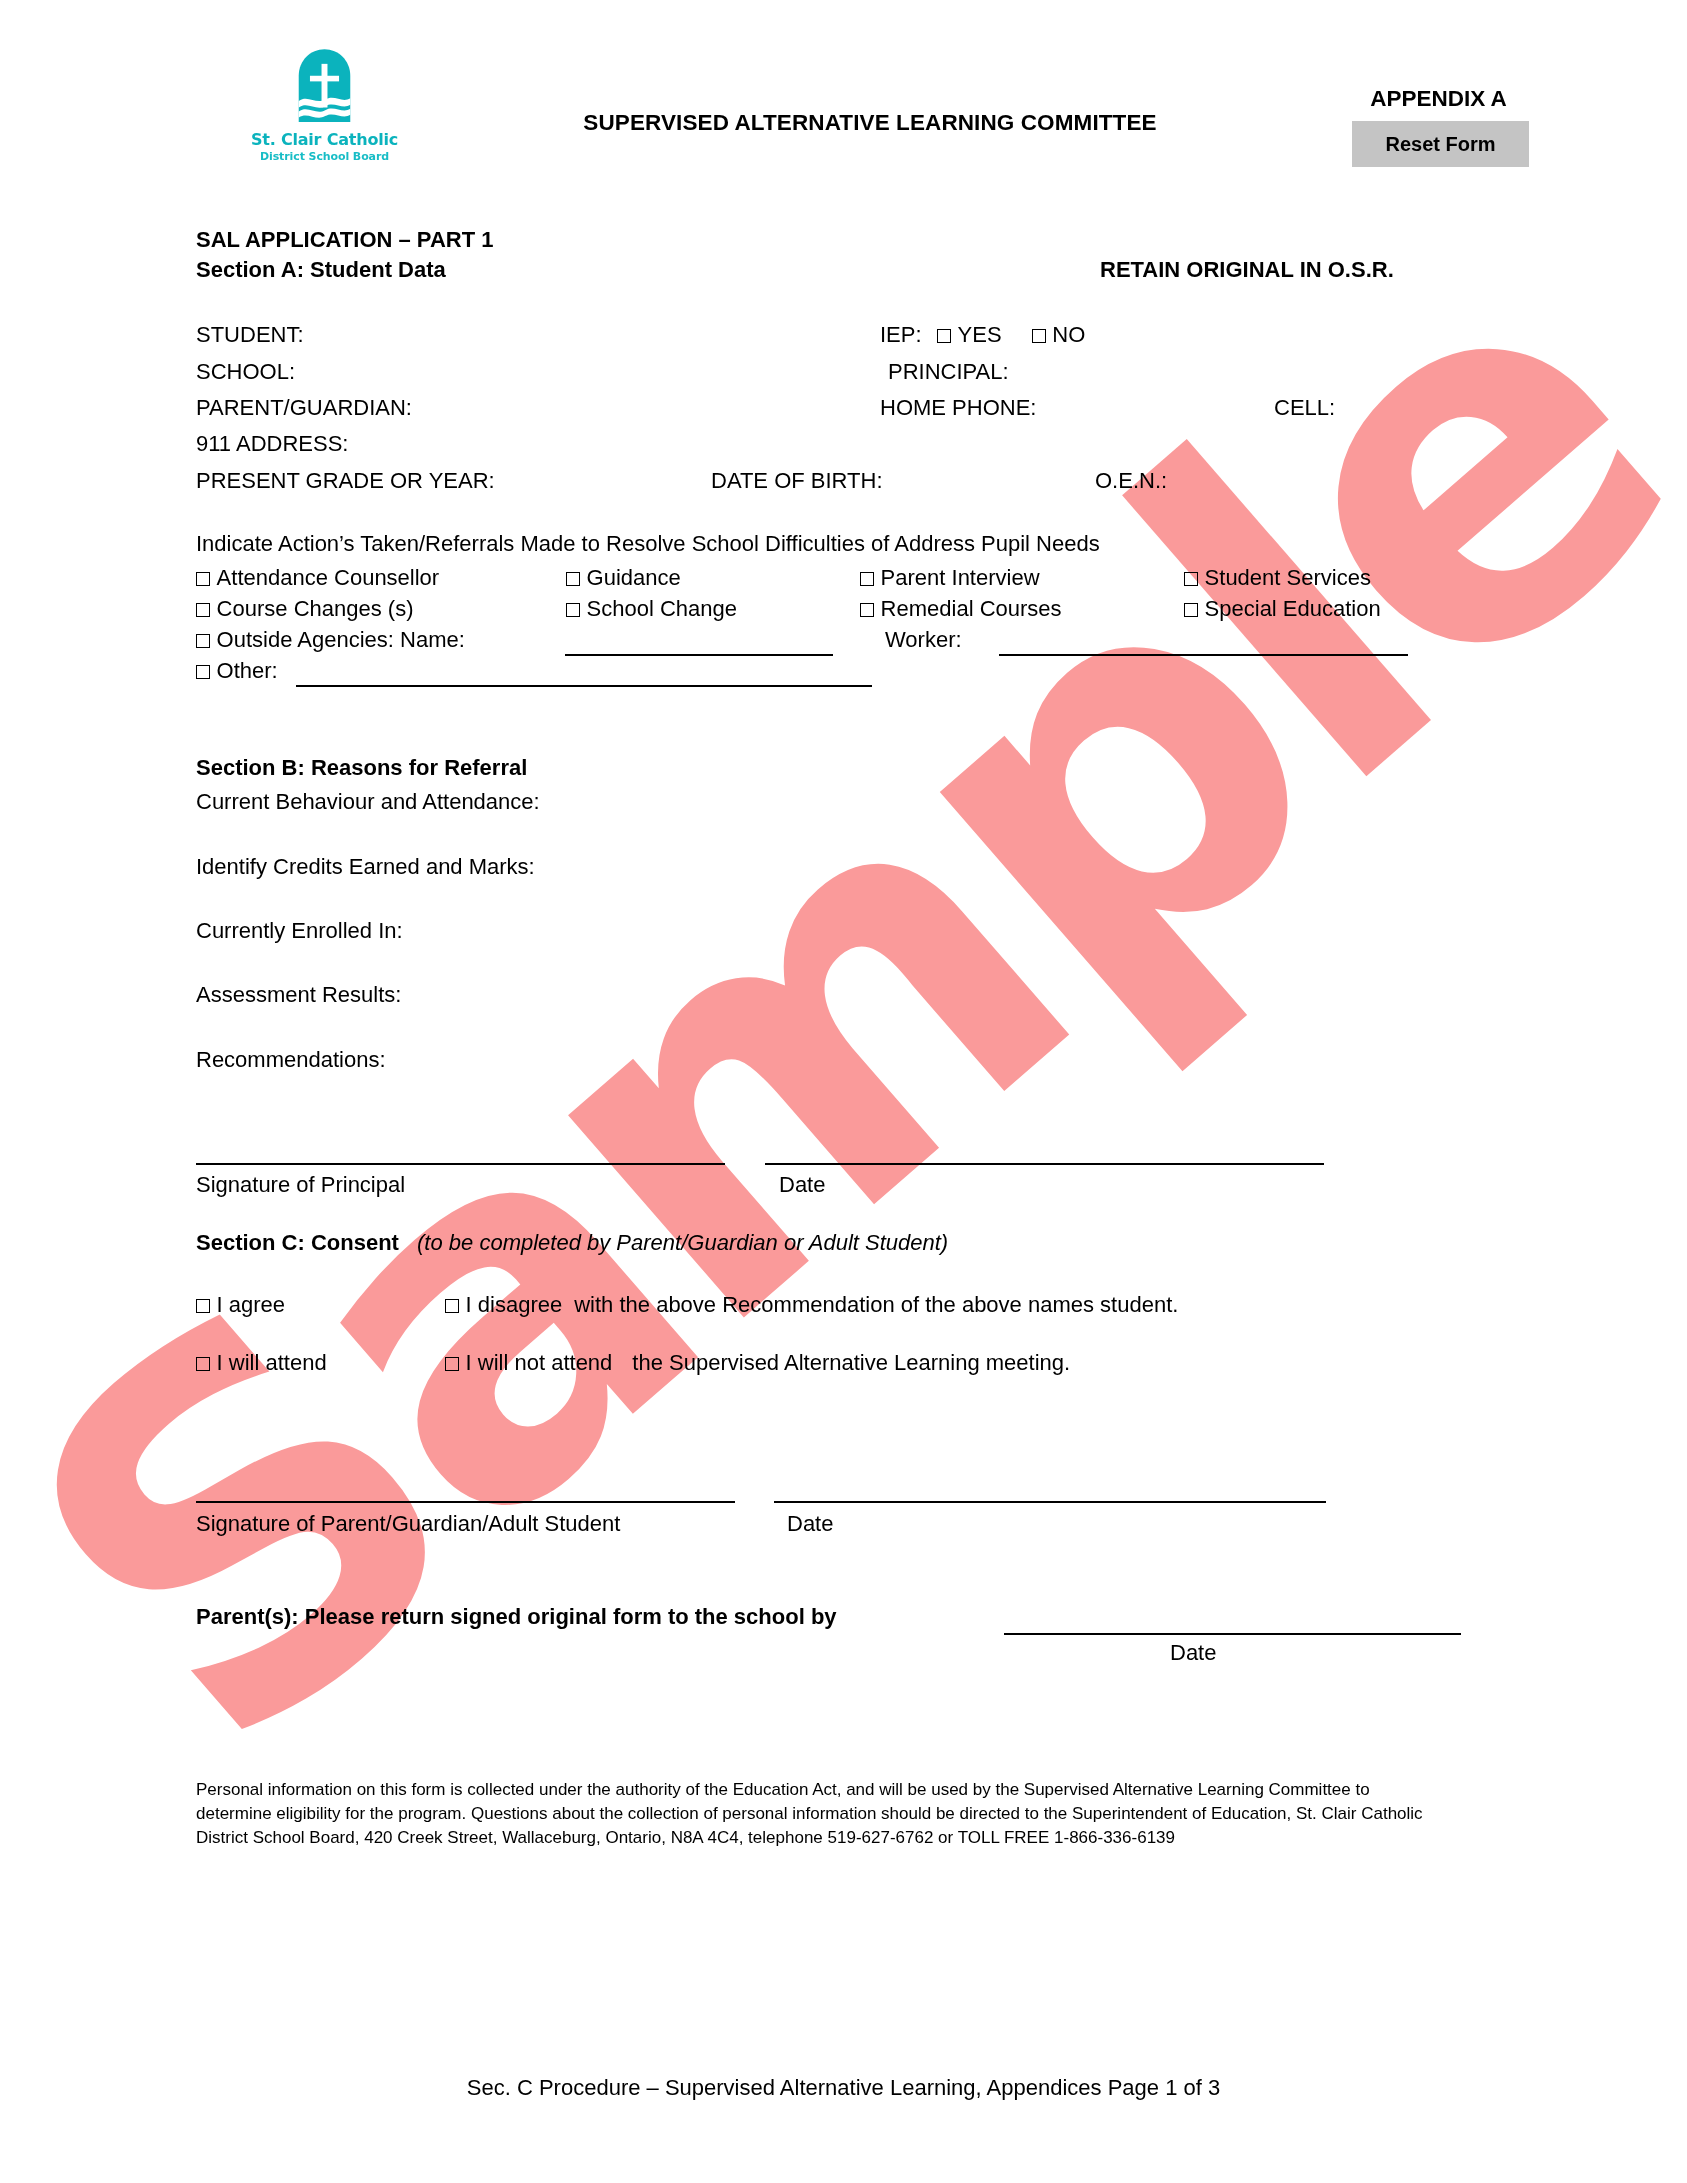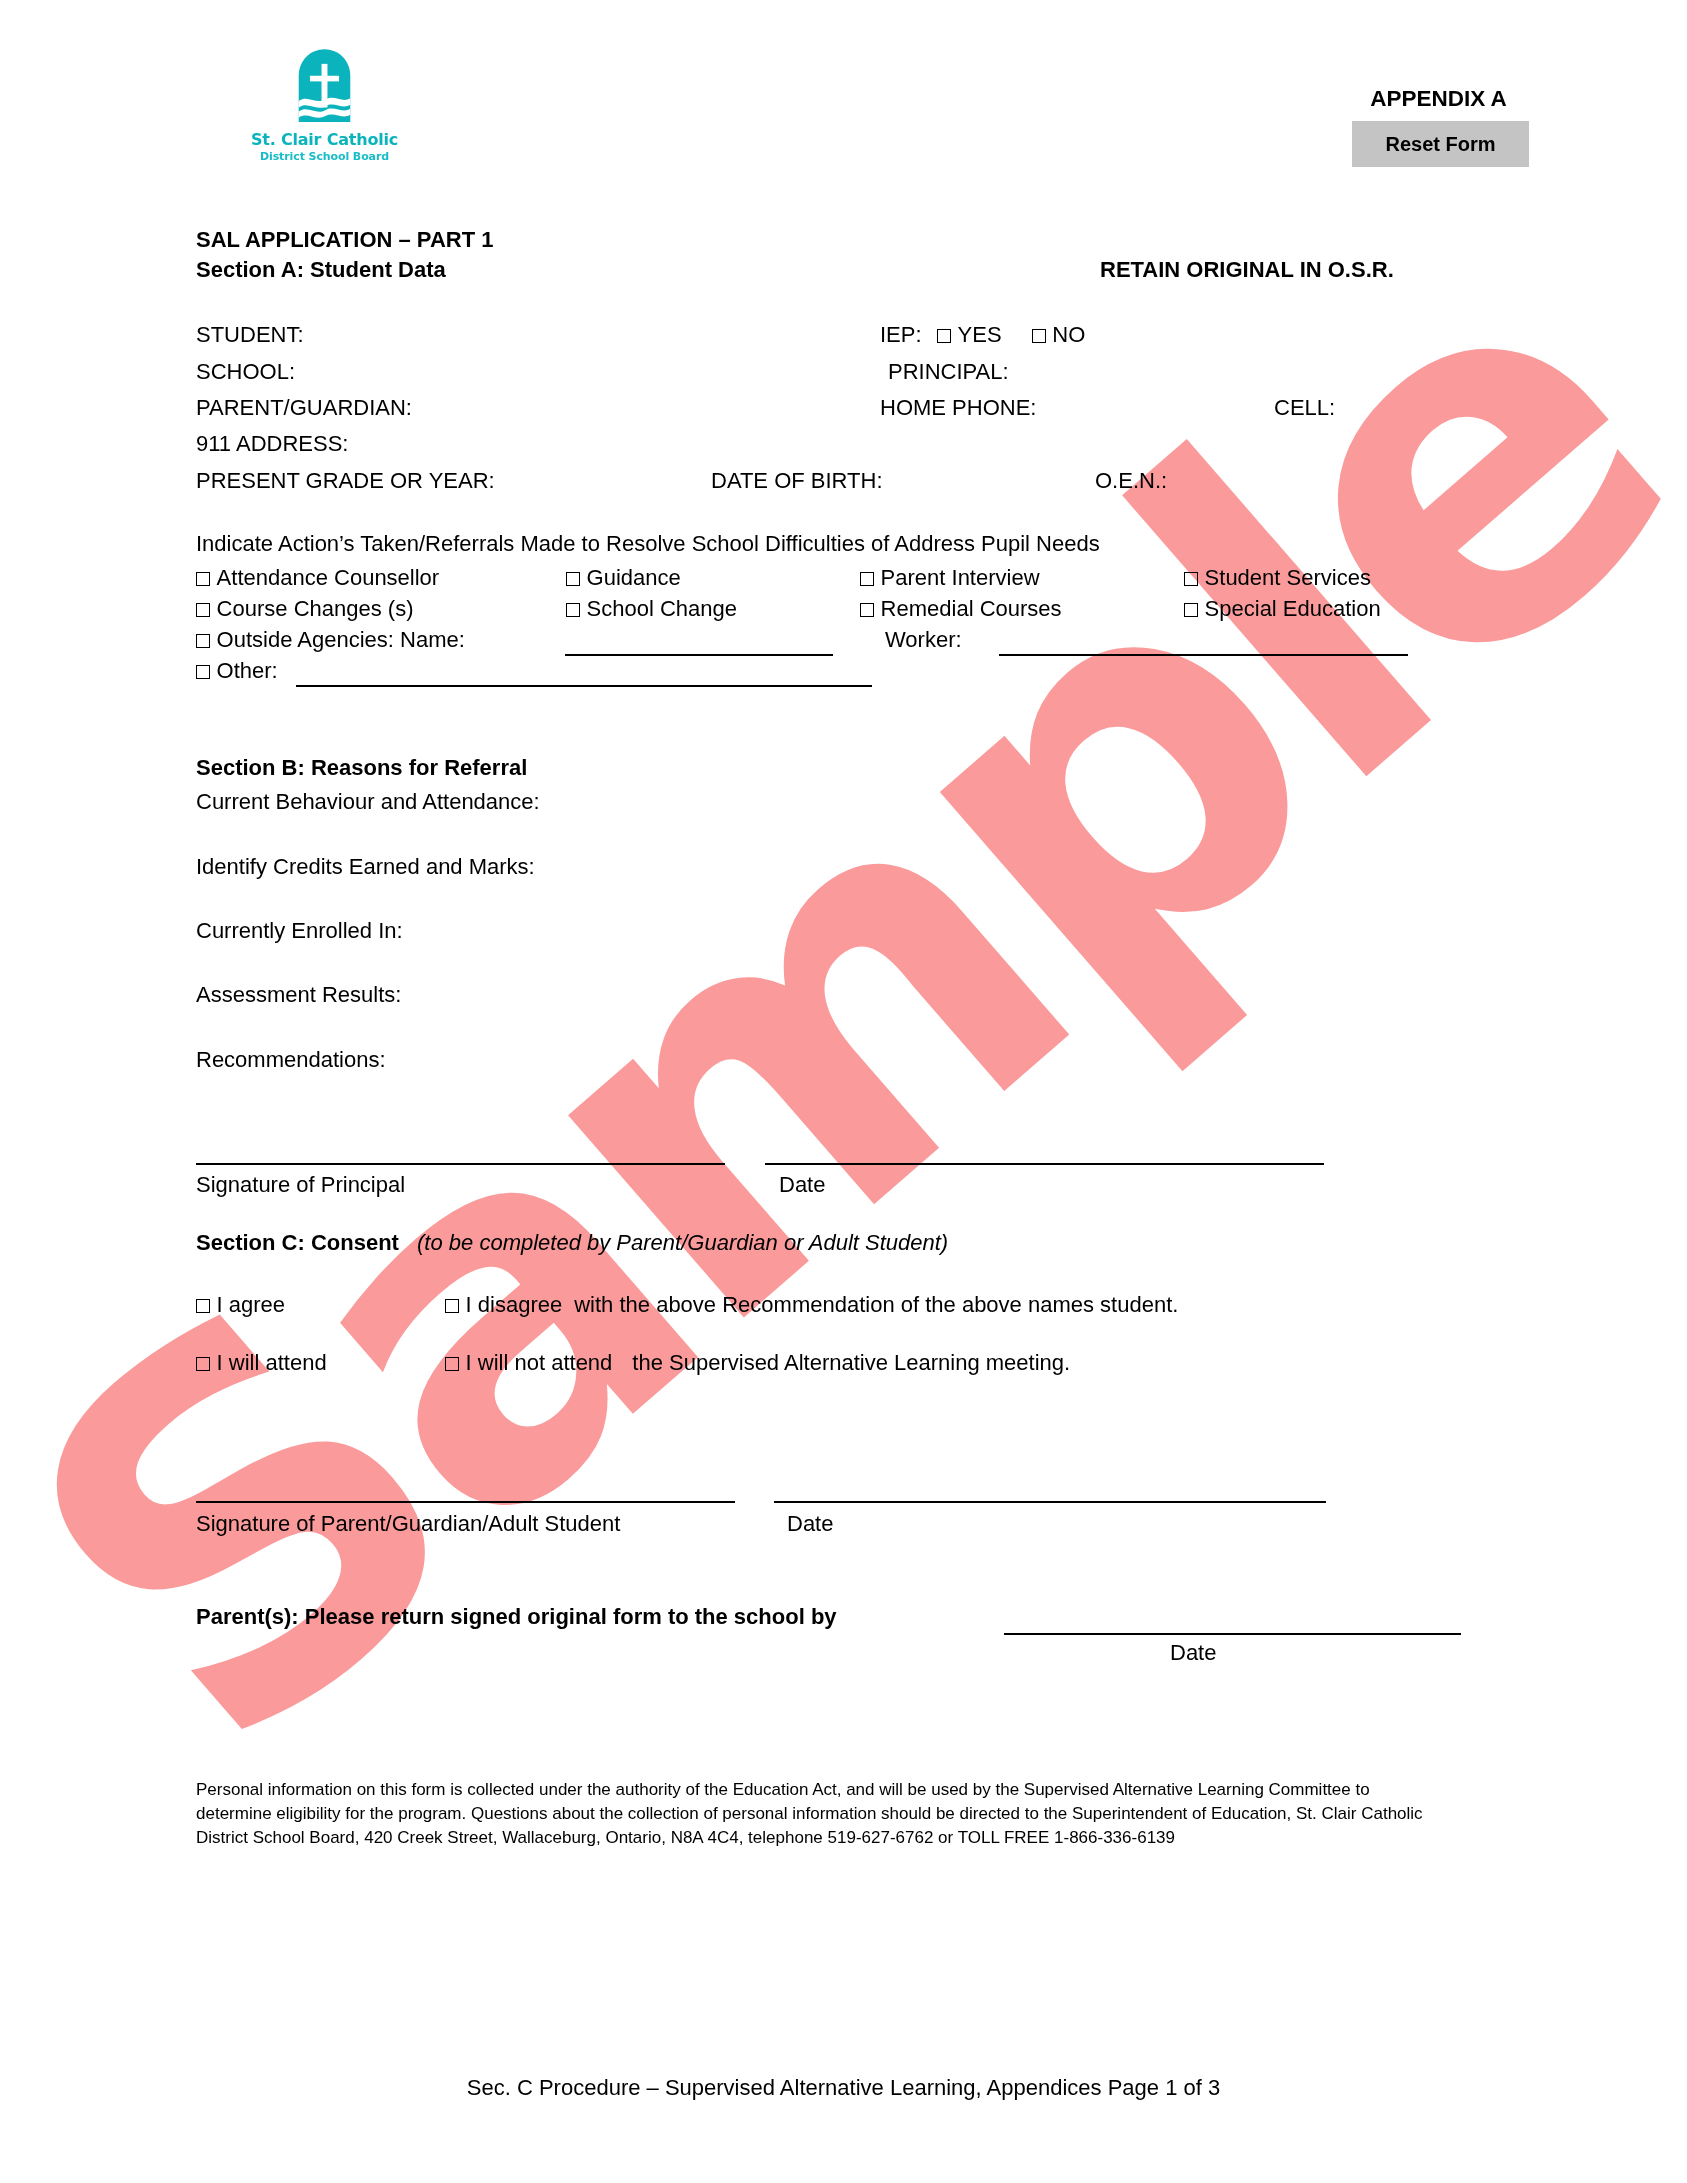--- a/index.html
+++ b/index.html
@@ -170,20 +170,21 @@
         <rect x="38.5" y="24" width="9" height="66" fill="#ffffff"></rect>
         <rect x="21" y="42" width="44" height="8.5" fill="#ffffff"></rect>
         <path d="M4 80 C18 70 30 86 44 78 C58 70 70 84 82 76 L82 86 C70 94 58 80 44 88 C30 96 18 80 4 90 Z" fill="#ffffff"></path>
         <path d="M4 96 C18 86 30 102 44 94 C58 86 70 100 82 92 L82 101 C70 109 58 95 44 103 C30 111 18 96 4 105 Z" fill="#ffffff"></path>
       </svg>
       <div class="logo-name">St. Clair Catholic</div>
       <div class="logo-sub">District School Board</div>
     </div>
 
     <div class="doc-title">
+      <div>SUPERVISED ALTERNATIVE LEARNING COMMITTEE</div>
     </div>
 
     <div class="appendix-label">APPENDIX A</div>
     <div class="reset-btn">Reset Form</div>
   </div>
 
   <div class="body">
 
     <div class="line b" style="left:196px; top:229px;">SAL APPLICATION – PART 1</div>
     <div class="line b" style="left:196px; top:259px;">Section A: Student Data</div>

